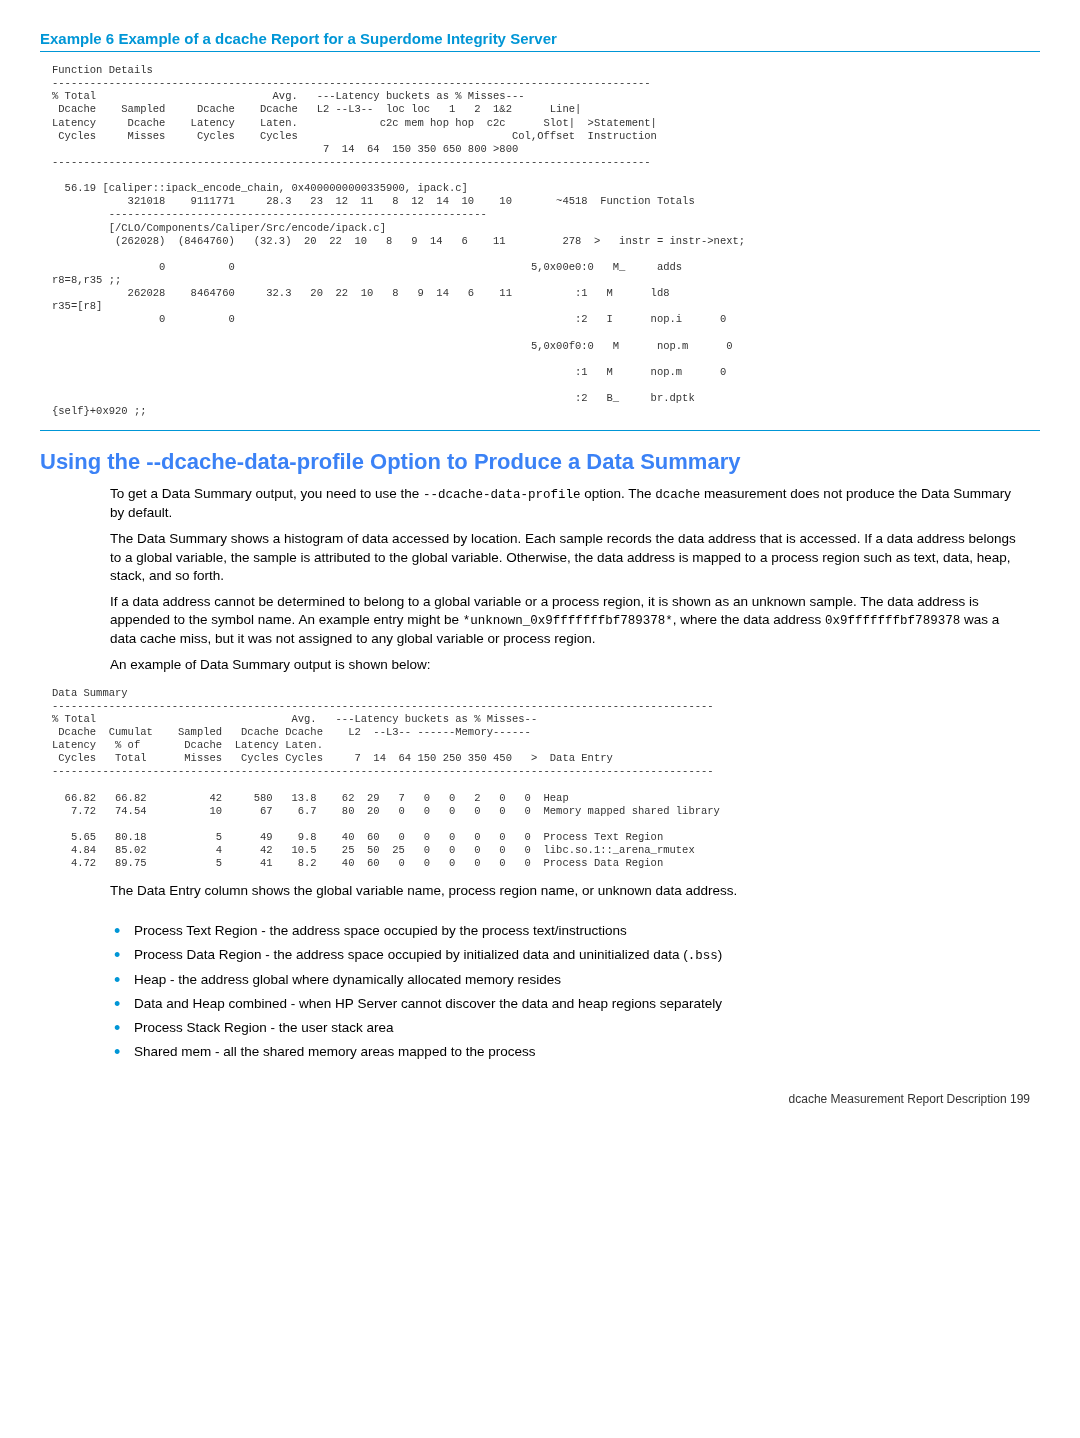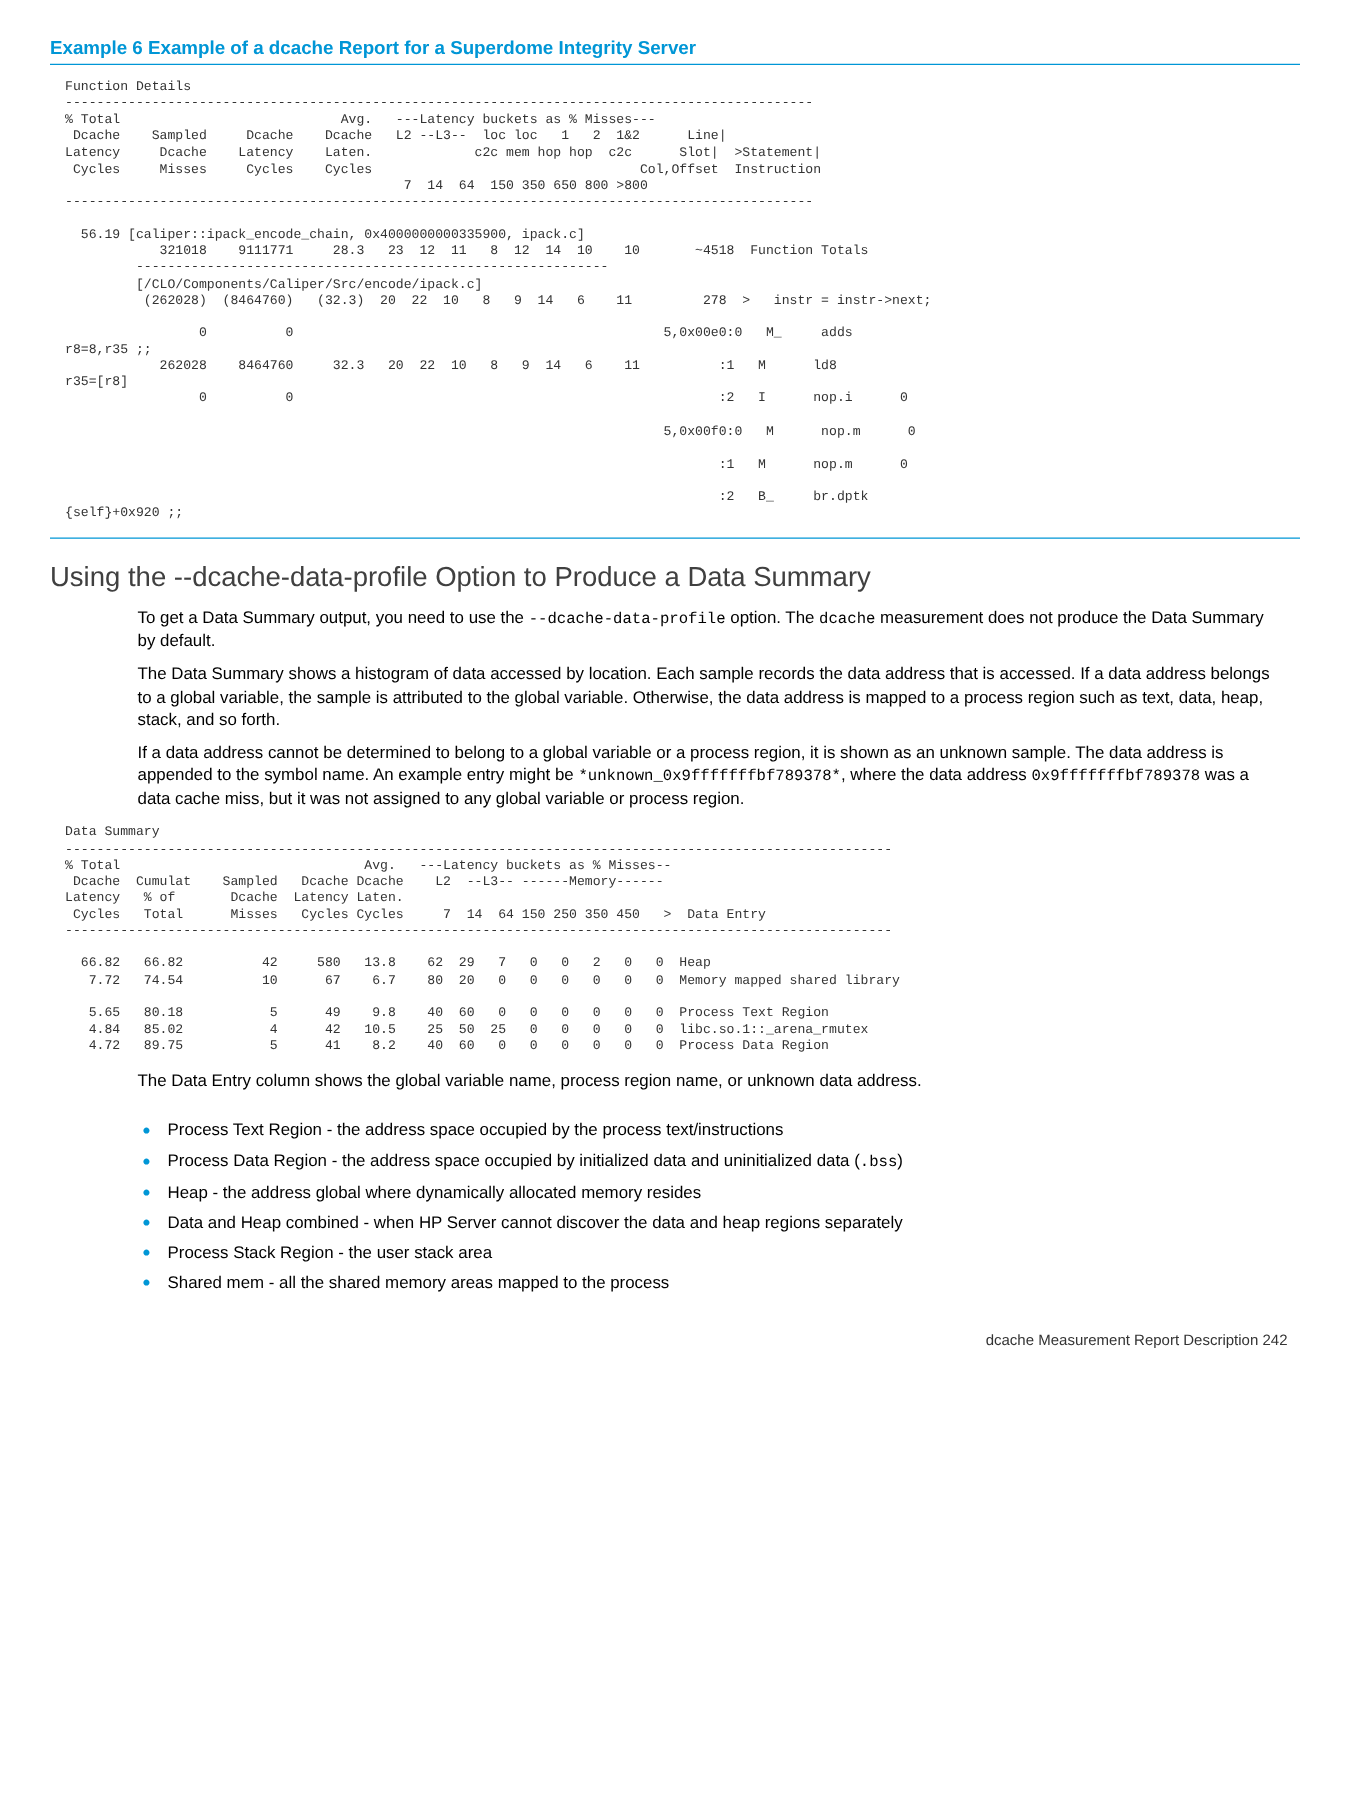--- a/index.html
+++ b/index.html
@@ -27,23 +27,23 @@
   }
   pre.mono {
     font-family: "Courier New", monospace;
     font-size: 10.5px;
     line-height: 1.25;
     white-space: pre;
     margin: 12px;
     color: #333;
   }
   h2.section {
-    color: #404040;
+    color: #3b82f6;
     font-size: 22px;
-    font-weight: normal;
+    font-weight: bold;
     margin: 18px 0 10px 0;
   }
   .body-text {
     margin-left: 70px;
     margin-right: 20px;
     font-size: 13.5px;
     line-height: 1.35;
   }
   .body-text p { margin: 8px 0; }
   code.inline {
@@ -117,20 +117,21 @@
   <p>
     <span>To get a Data Summary output, you need to use the </span><code class="inline">--dcache-data-profile</code><span> option. The </span><code class="inline">dcache</code><span> measurement does not produce the Data Summary by default.</span>
   </p>
 
   <p>The Data Summary shows a histogram of data accessed by location. Each sample records the data address that is accessed. If a data address belongs to a global variable, the sample is attributed to the global variable. Otherwise, the data address is mapped to a process region such as text, data, heap, stack, and so forth.</p>
 
   <p>
     <span>If a data address cannot be determined to belong to a global variable or a process region, it is shown as an unknown sample. The data address is appended to the symbol name. An example entry might be </span><code class="inline">*unknown_0x9fffffffbf789378*</code><span>, where the data address </span><code class="inline">0x9fffffffbf789378</code><span> was a data cache miss, but it was not assigned to any global variable or process region.</span>
   </p>
 
+  <p>An example of Data Summary output is shown below:</p>
 </div>
 
 <pre class="mono">Data Summary
 ---------------------------------------------------------------------------------------------------------
 % Total                               Avg.   ---Latency buckets as % Misses--
  Dcache  Cumulat    Sampled   Dcache Dcache    L2  --L3-- ------Memory------
 Latency   % of       Dcache  Latency Laten.
  Cycles   Total      Misses   Cycles Cycles     7  14  64 150 250 350 450   &gt;  Data Entry
 ---------------------------------------------------------------------------------------------------------
 
@@ -149,13 +150,13 @@
     <li>
       <span>Process Data Region - the address space occupied by initialized data and uninitialized data (</span><code class="inline">.bss</code><span>)</span>
     </li>
     <li>Heap - the address global where dynamically allocated memory resides</li>
     <li>Data and Heap combined - when HP Server cannot discover the data and heap regions separately</li>
     <li>Process Stack Region - the user stack area</li>
     <li>Shared mem - all the shared memory areas mapped to the process</li>
   </ul>
 </div>
 
-<div class="footer">dcache Measurement Report Description   242</div>
+<div class="footer">dcache Measurement Report Description   199</div>
 
 </body></html>

